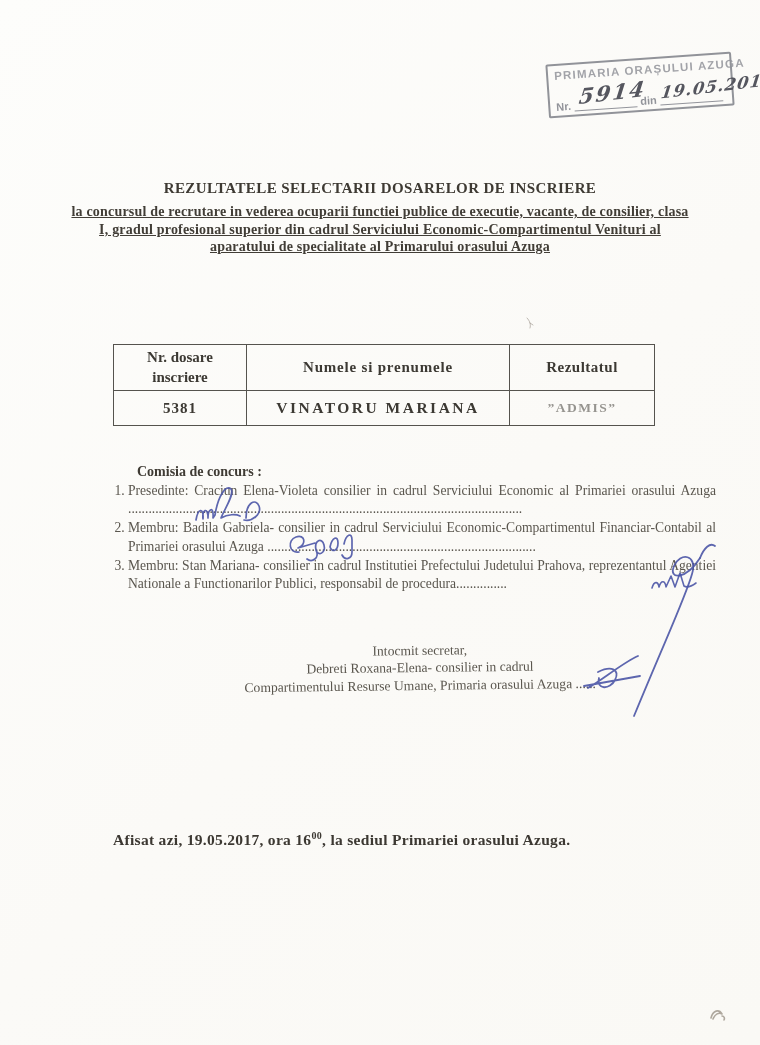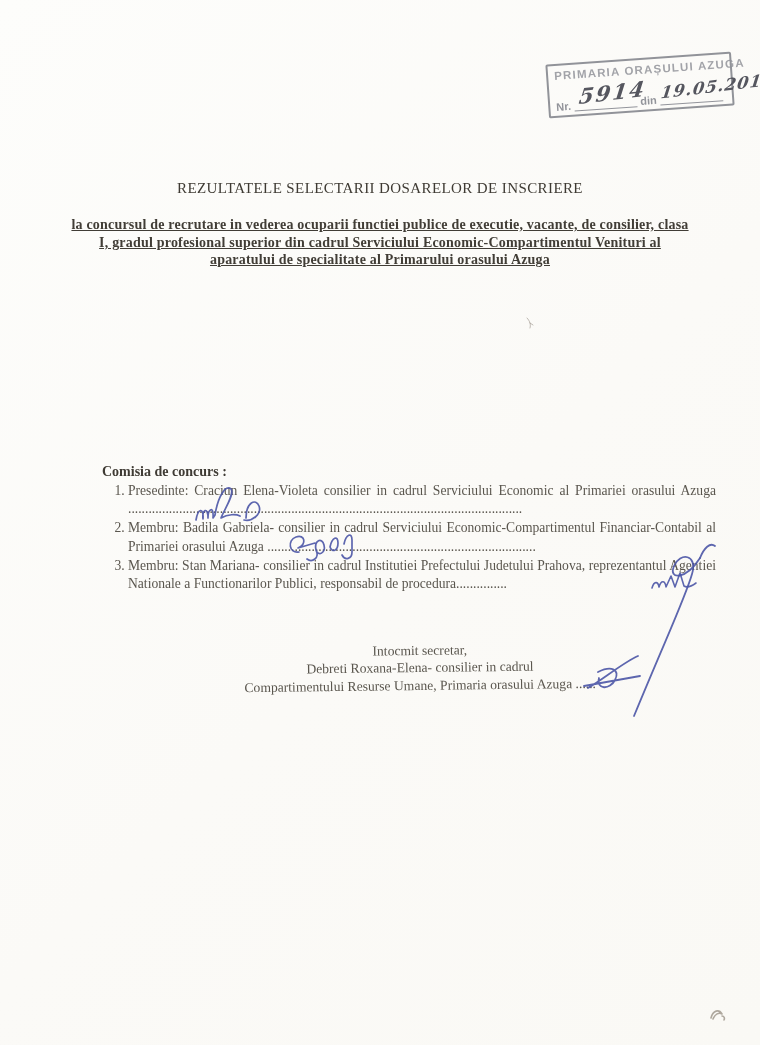--- a/index.html
+++ b/index.html
@@ -26,35 +26,35 @@
     font-size:11px;color:#84868e;font-weight:bold;}
   .stamp-blank{border-bottom:1.5px solid #84868e;flex:1;position:relative;height:14px;margin:0 3px;}
   .hand{
     position:absolute;font-family:"DejaVu Serif", serif;font-style:italic;
     color:#3f404a;transform:skewX(-14deg) rotate(-3deg);white-space:nowrap;
   }
   .hand-nr{left:6px;top:-14px;font-size:21px;letter-spacing:2px;}
   .hand-date{left:2px;top:-10px;font-size:16.5px;letter-spacing:1px;}
   
   .title-block{position:absolute;left:70px;top:180px;width:620px;text-align:center;}
-  .doc-title{font-size:15px;font-weight:normal;color:#3e3a33;letter-spacing:.4px;margin-bottom:19px;}
+  .doc-title{font-size:15px;font-weight:bold;color:#3e3a33;letter-spacing:.4px;margin-bottom:6px;}
   .doc-subtitle{font-size:14px;font-weight:bold;color:#413d36;line-height:1.26;letter-spacing:.2px;text-decoration:underline;}
   
   .results-table{position:absolute;left:113px;top:344px;border-collapse:collapse;}
   .results-table td,.results-table th{border:1.5px solid #55534e;padding:3px 6px;vertical-align:middle;}
   .results-table th{font-size:15px;font-weight:bold;color:#3c3933;}
   .th-dosare{width:120px;white-space:pre-line;line-height:1.3;}
   .th-nume{width:250px;letter-spacing:.8px;}
   .th-rezultat{width:132px;letter-spacing:.5px;}
   .td-nr{font-size:15px;font-weight:bold;text-align:center;letter-spacing:1px;color:#3c3933;height:28px;}
   .td-nume{font-size:15.5px;font-weight:bold;text-align:center;letter-spacing:2.5px;color:#3c3933;}
   .td-rezultat{font-size:13.5px;font-weight:bold;text-align:center;letter-spacing:1.5px;color:#96948f;}
   
   .commission{position:absolute;left:102px;top:464px;width:614px;}
-  .commission-heading{font-size:14px;font-weight:bold;color:#3f3b34;margin-bottom:2px;}
+  .commission-heading{font-size:14px;font-weight:bold;color:#3f3b34;margin-bottom:2px;margin-left:35px;}
   .commission ol{margin:2px 0 0 0;padding-left:26px;}
   .commission li{
     font-size:13.6px;line-height:1.34;color:#5a564e;text-align:justify;
     margin-bottom:1px;word-break:break-word;
   }
   
   .secretary{position:absolute;left:150px;top:642px;width:540px;text-align:center;
     transform:rotate(-.7deg);}
   .secretary div{font-size:13.6px;line-height:1.28;color:#5a564e;}
   
@@ -87,20 +87,35 @@
 
   <div class="title-block">
     <div class="doc-title">REZULTATELE SELECTARII DOSARELOR DE INSCRIERE</div>
     <div class="doc-subtitle">la concursul de recrutare in vederea ocuparii functiei publice de executie, vacante, de consilier, clasa I, gradul profesional superior din cadrul Serviciului Economic-Compartimentul Venituri al aparatului de specialitate  al Primarului orasului Azuga</div>
   </div>
 
   <svg class="sig mark" style="left:524px;top:316px" width="12" height="14" viewBox="0 0 12 14">
     <path d="M3,2 C6,5 7,9 6,12 M6,7 L9,9" stroke-width="1" opacity=".55"></path>
   </svg>
 
+  <table class="results-table">
+    <tbody>
+        <tr>
+      <th class="th-dosare">Nr. dosare
+inscriere</th>
+      <th class="th-nume">Numele si prenumele</th>
+      <th class="th-rezultat">Rezultatul</th>
+    </tr>
+    <tr>
+      <td class="td-nr">5381</td>
+      <td class="td-nume">VINATORU MARIANA</td>
+      <td class="td-rezultat">”ADMIS”</td>
+    </tr>
+  </tbody>
+    </table>
 
   <div class="commission">
     <div class="commission-heading">Comisia de concurs :</div>
     <ol>
       <li>Presedinte: Craciun Elena-Violeta  consilier in cadrul Serviciului Economic al Primariei orasului Azuga ....................................................................................................................</li>
       <li>Membru: Badila Gabriela- consilier in cadrul Serviciului Economic-Compartimentul Financiar-Contabil al Primariei orasului Azuga ...............................................................................</li>
       <li>Membru: Stan Mariana- consilier in cadrul Institutiei Prefectului Judetului Prahova, reprezentantul Agentiei Nationale a Functionarilor Publici, responsabil de procedura...............</li>
     </ol>
   </div>
 
@@ -125,18 +140,21 @@
   <div class="secretary">
     <div>Intocmit secretar,</div>
     <div>Debreti Roxana-Elena- consilier in cadrul</div>
     <div>Compartimentului Resurse Umane, Primaria orasului Azuga  ......</div>
   </div>
 
   <svg class="sig" style="left:580px;top:650px" width="66" height="45" viewBox="0 0 66 45">
     <path d="M8,38 C22,30 44,12 58,6 M18,22 C32,15 40,20 35,30 C30,40 16,40 19,28 M4,36 L60,26" stroke-width="1.8" opacity=".9"></path>
   </svg>
 
+  <div class="afisat">
+    <span>Afisat azi, 19.05.2017, ora 16</span><sup>00</sup><span>, la sediul Primariei orasului Azuga.</span>
+  </div>
 
   <svg class="sig mark" style="left:706px;top:1004px" width="24" height="20" viewBox="0 0 24 20">
     <path d="M5,14 C7,6 13,5 16,10 C13,8 9,10 7,15 M16,12 C18,12 19,14 18,16" stroke-width="1.6" opacity=".7"></path>
   </svg>
 
 </div>
 
 </body></html>

